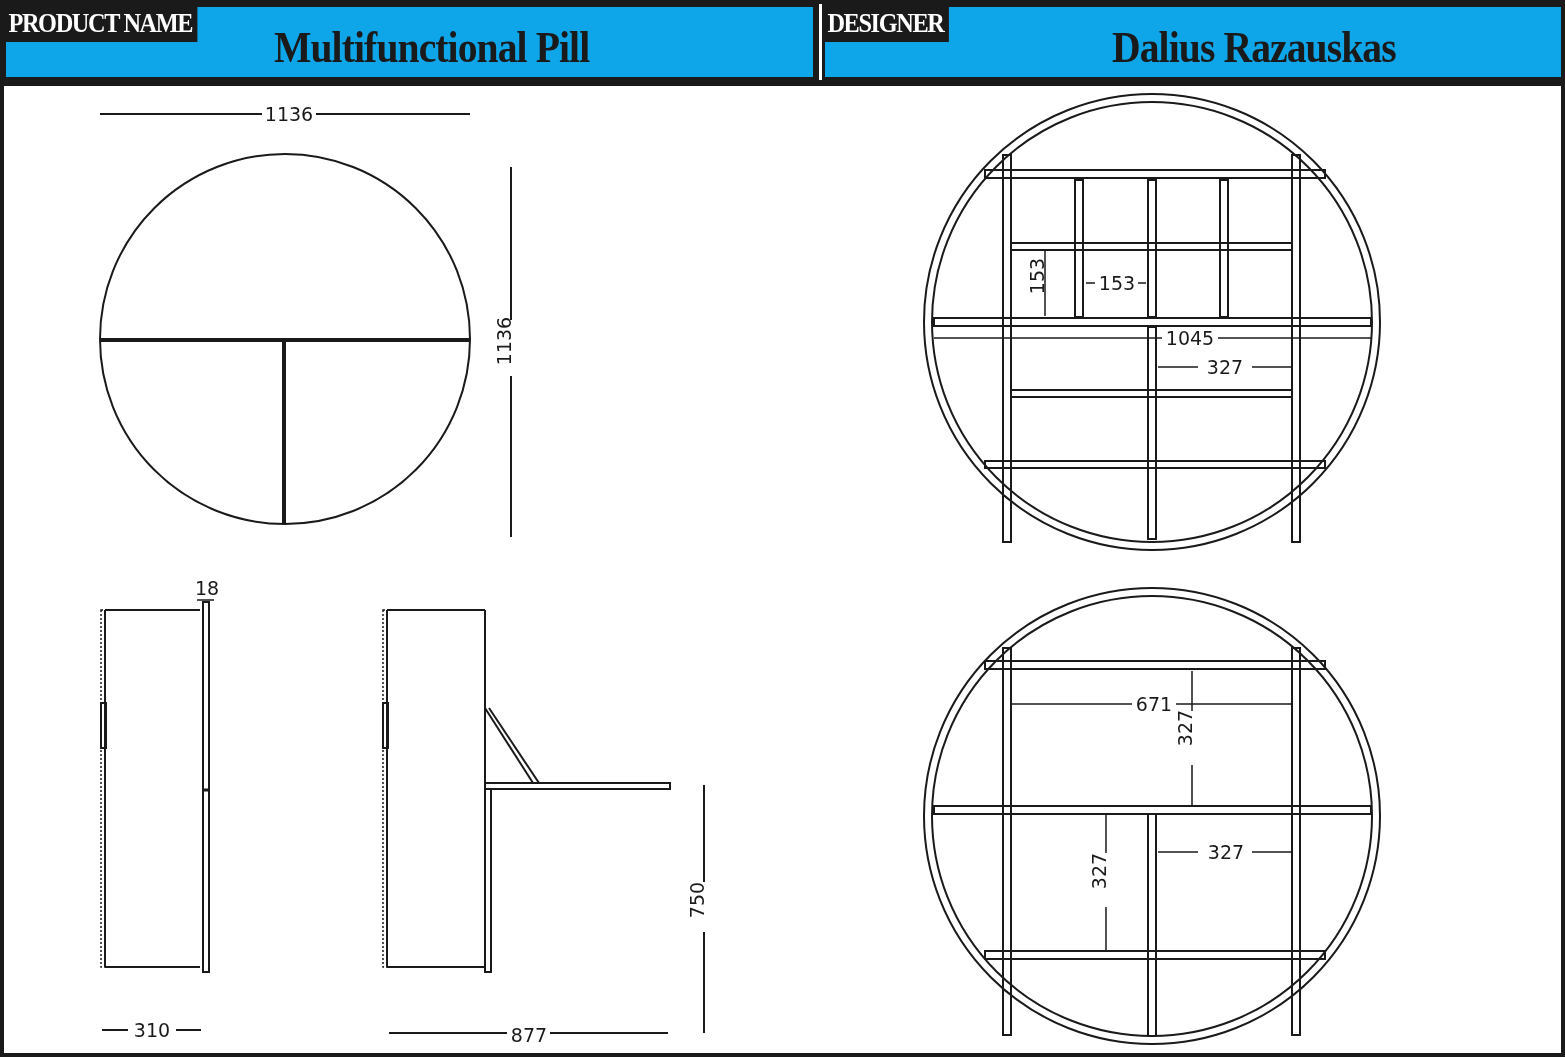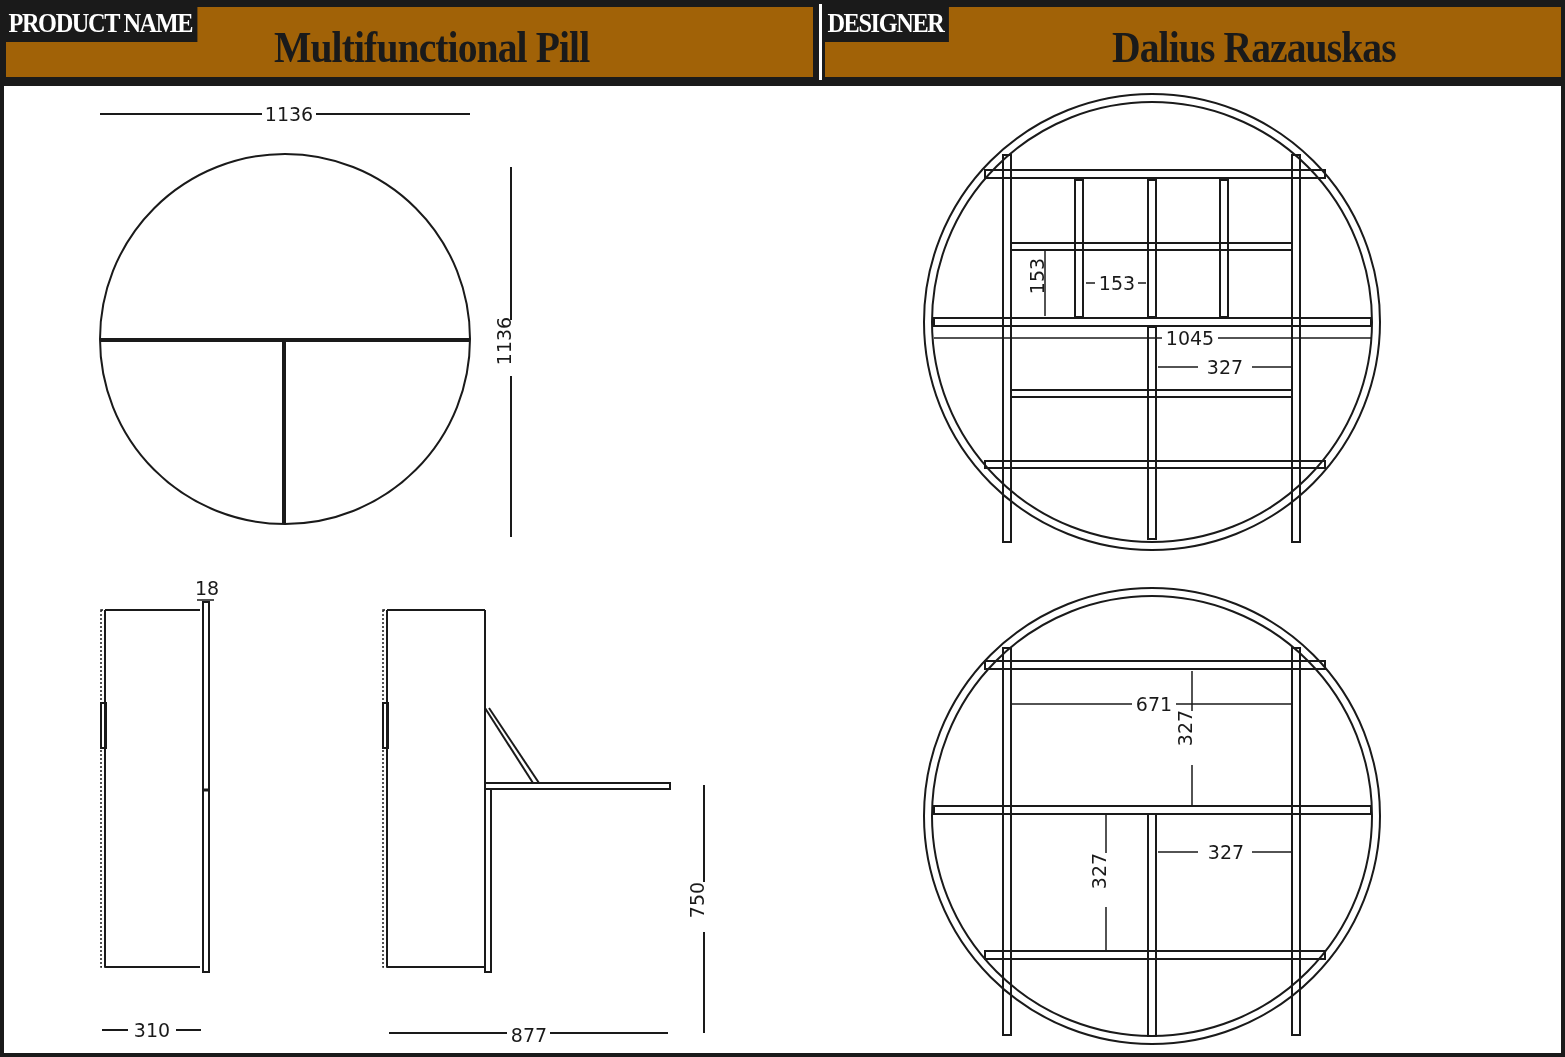--- a/index.html
+++ b/index.html
@@ -1,18 +1,18 @@
 <!DOCTYPE html>
 <html><head>
 <meta charset="utf-8">
 <style>
   html, body { margin:0; padding:0; background:#ffffff; }
   body { width:1565px; height:1057px; position:relative; overflow:hidden; font-family:"DejaVu Sans", sans-serif; color:#1a1a1a; }
   .frame { position:absolute; left:0; top:0; width:1565px; height:1057px; box-sizing:border-box; border:4px solid #1a1a1a; }
-  .hdr-box { position:absolute; top:4px; height:76px; box-sizing:border-box; border:3px solid #1a1a1a; background:#a16207; }
+  .hdr-box { position:absolute; top:4px; height:76px; box-sizing:border-box; border:3px solid #1a1a1a; background:#0ea5e9; }
   .hdr-left { left:3px; width:813px; }
   .hdr-right { left:822px; width:742px; }
   .hdr-sep { position:absolute; left:0; top:80px; width:1565px; height:6px; background:#1a1a1a; }
   .vsep { position:absolute; left:814px; top:0; width:5px; height:84px; background:#1a1a1a; }
   .tag { position:absolute; top:0; left:0; background:#1a1a1a; color:#fff; font-family:"Liberation Serif", serif; font-weight:bold; font-size:27px; letter-spacing:-1.5px; padding:0 6px; height:38px; line-height:38px; transform:scaleX(0.9); transform-origin:left center; white-space:nowrap; }
   .tag-left { left:-3px; top:-3px; }
   .tag-right { left:-3px; top:-3px; }
   .title { position:absolute; top:14px; font-family:"Liberation Serif", serif; font-weight:bold; font-size:44px; letter-spacing:-1px; white-space:nowrap; line-height:54px; transform:scaleX(0.9); transform-origin:left center; }
   .title-left { left:268px; }
   .title-right { left:287px; }

